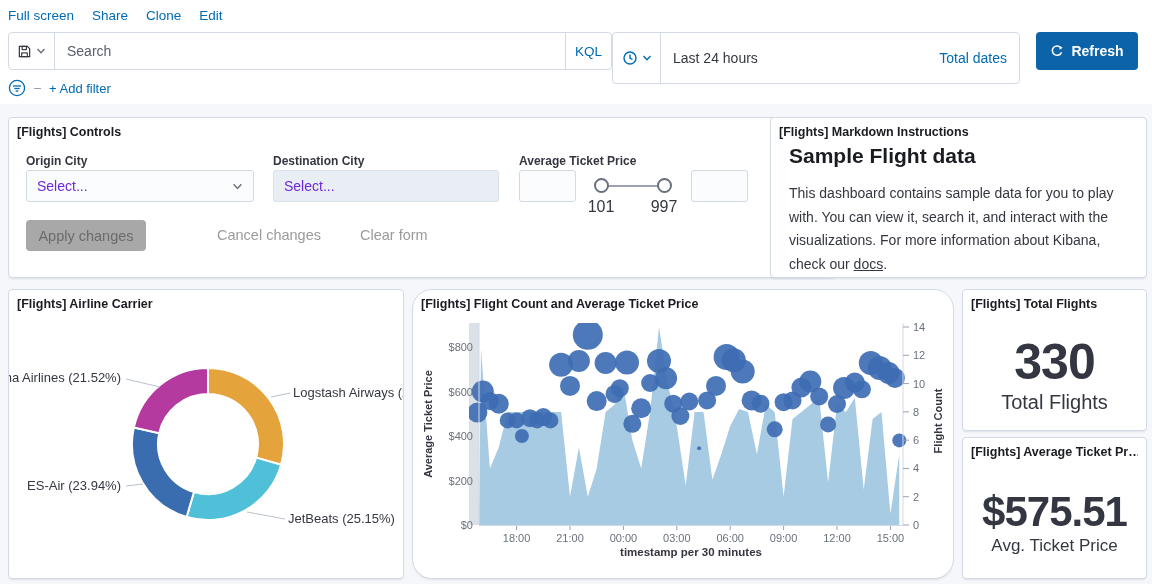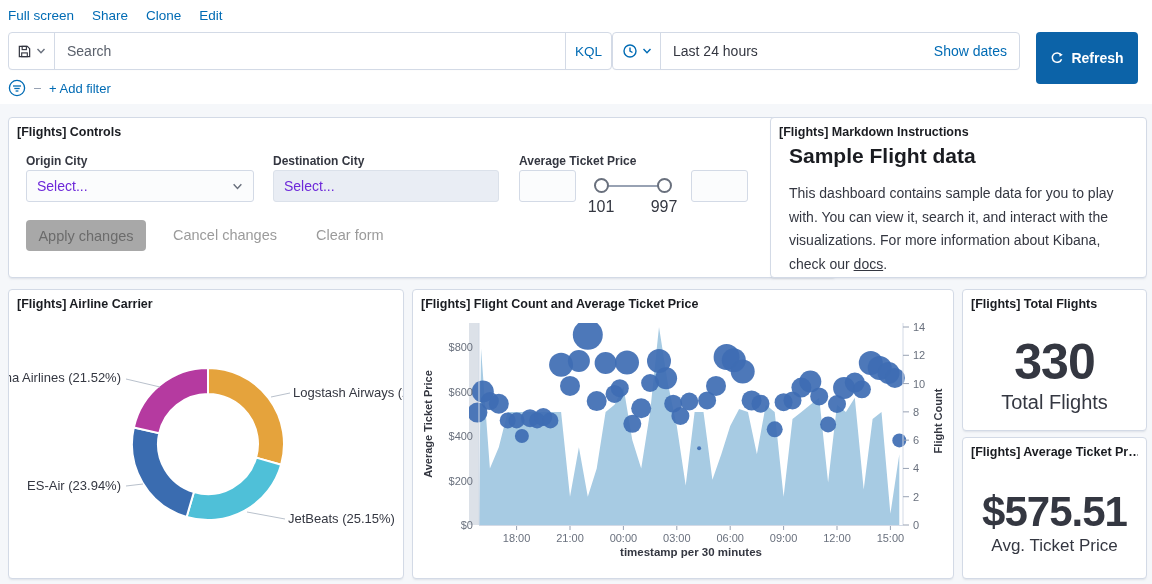--- a/index.html
+++ b/index.html
@@ -16,66 +16,66 @@
   .searchbox { width:604px; height:38px; background:#fff; border:1px solid #D3DAE6;
     border-radius:4px; display:flex; align-items:center; margin-right:0;
     box-shadow:0 1px 1px -1px rgba(152,162,179,.2); }
   .save-seg { width:46px; height:100%; display:flex; align-items:center; justify-content:center;
     gap:4px; border-right:1px solid #D3DAE6; cursor:pointer; }
   .search-input { flex:1; height:100%; border:none; outline:none; padding:0 12px;
     font-size:14px; font-family:inherit; color:#343741; background:transparent; }
   .search-input::placeholder { color:#5a606b; opacity:1; }
   .kql-seg { width:46px; height:100%; display:flex; align-items:center; justify-content:center;
     border-left:1px solid #D3DAE6; color:#006BB4; font-size:13.5px; font-weight:500; cursor:pointer; }
-  .timepicker { width:408px; height:38px; background:#fff; border:1px solid #D3DAE6;
+  .timepicker { width:408px; height:52px; background:#fff; border:1px solid #D3DAE6;
     border-radius:4px; display:flex; align-items:center; margin-right:16px;
     box-shadow:0 1px 1px -1px rgba(152,162,179,.2); }
   .clock-seg { width:48px; height:100%; display:flex; align-items:center; justify-content:center;
     gap:4px; border-right:1px solid #D3DAE6; cursor:pointer; }
   .time-text { flex:1; padding:0 12px; font-size:14px; color:#343741; cursor:pointer; }
   .show-dates { padding-right:12px; font-size:14px; font-weight:500; color:#006BB4; cursor:pointer; }
-  .refresh-btn { width:102px; height:52px; border:none; border-radius:4px; background:#0c63a8;
+  .refresh-btn { width:102px; height:38px; border:none; border-radius:4px; background:#0c63a8;
     color:#fff; font-size:14px; font-weight:600; font-family:inherit; display:flex;
     align-items:center; justify-content:center; gap:7px; cursor:pointer; }
 
   
   .filterrow { position:absolute; top:79px; left:8px; display:flex; align-items:center; gap:8px; }
   .filter-sep { width:7px; height:1px; background:#98A2B3; }
   .add-filter { font-size:13px; color:#006BB4; cursor:pointer; }
 
   
   .dashboard { position:absolute; top:104px; left:0; width:1152px; height:480px; background:#F5F7FA; }
   .panel { position:absolute; background:#fff; border:1px solid #D3DAE6; border-radius:4px;
     box-shadow:0 2px 2px -1px rgba(152,162,179,.25); overflow:hidden; }
   .panel-title { position:absolute; top:6px; left:8px; right:8px; font-size:12.5px; line-height:16px;
     font-weight:700; color:#1a1c21; white-space:nowrap; overflow:hidden; }
 
   .p-controls { left:8px; top:13px; width:828px; height:161px; }
   .p-markdown { left:770px; top:13px; width:377px; height:161px; }
   .p-donut    { left:8px;  top:185px; width:396px; height:290px; }
-  .p-combo    { left:412px; top:185px; width:542px; height:290px; }
+  .p-combo    { left:412px; top:185px; width:542px; height:290px;border-radius:20px; }
   .p-total    { left:962px; top:185px; width:185px; height:142px; }
   .p-avg      { left:962px; top:333px; width:185px; height:142px; }
 
   
   .ctl-label { position:absolute; top:36px; font-size:12px; font-weight:700; color:#343741; }
   .ctl-select { position:absolute; top:52px; height:32px; border:1px solid #D3DAE6; border-radius:3px;
     display:flex; align-items:center; padding:0 10px; font-size:14px; color:#6d28d9; cursor:pointer; }
   .ctl-select.white { background:#fbfcfd; justify-content:space-between; }
   .ctl-select.filled { background:#e9edf4; border-color:#dbe1ea; }
   .ctl-num { position:absolute; top:52px; width:57px; height:32px; border:1px solid #D3DAE6;
     border-radius:3px; background:#fbfcfd; }
   .slider-track { position:absolute; top:67px; height:2px; background:#98A2B3; }
   .slider-handle { position:absolute; top:60px; width:15px; height:15px; border-radius:50%;
     background:#fff; border:2px solid #69707D; cursor:pointer; }
   .slider-val { position:absolute; top:80px; width:40px; text-align:center; font-size:16px; color:#343741; }
   .apply-btn { position:absolute; left:17px; top:102px; width:120px; height:31px; border:none;
     border-radius:4px; background:#a8a8a8; color:#6b6b6b; font-size:14.5px; font-weight:500;
     font-family:inherit; cursor:not-allowed; }
-  .ghost-btn { position:absolute; top:109px; font-size:14.5px; color:#9b9b9b; cursor:not-allowed; }
+  .ghost-btn { position:absolute; top:109px; font-size:14.5px; color:#9b9b9b; cursor:not-allowed;margin-left:44px; }
 
   
   .md-h1 { position:absolute; left:18px; top:26px; font-size:21px; font-weight:700; color:#1a1c21; }
   .md-p { position:absolute; left:18px; top:64px; width:348px; font-size:14px; line-height:23.5px; color:#343741; }
   .md-p a { color:#343741; text-decoration:underline; cursor:pointer; }
 
   
   .metric-wrap { position:absolute; left:0; right:0; top:30px; bottom:0; display:flex;
     flex-direction:column; align-items:center; justify-content:center; }
   .metric-value { font-weight:700; color:#343741; letter-spacing:-1px; line-height:1.05; }
@@ -118,21 +118,21 @@
       <div class="clock-seg">
         <svg width="16" height="16" viewBox="0 0 16 16">
           <circle cx="8" cy="8" r="6" fill="none" stroke="#006BB4" stroke-width="1.4"></circle>
           <polyline points="8,4.5 8,8 10.5,9.5" fill="none" stroke="#006BB4" stroke-width="1.4"></polyline>
         </svg>
         <svg width="10" height="10" viewBox="0 0 10 10">
           <polyline points="1.5,3 5,6.8 8.5,3" fill="none" stroke="#006BB4" stroke-width="1.4"></polyline>
         </svg>
       </div>
       <div class="time-text">Last 24 hours</div>
-      <div class="show-dates">Show dates</div>
+      <div class="show-dates">Total dates</div>
     </div>
     <button class="refresh-btn">
       <svg width="14" height="14" viewBox="0 0 16 16">
         <path d="M13.2 9.3 A5.4 5.4 0 1 1 12.6 4.6" fill="none" stroke="#fff" stroke-width="1.7"></path>
         <polygon points="10.8,2.2 14.6,4.4 10.9,6.6" fill="#fff"></polygon>
       </svg>
       <span>Refresh</span>
     </button>
   </div>
 

